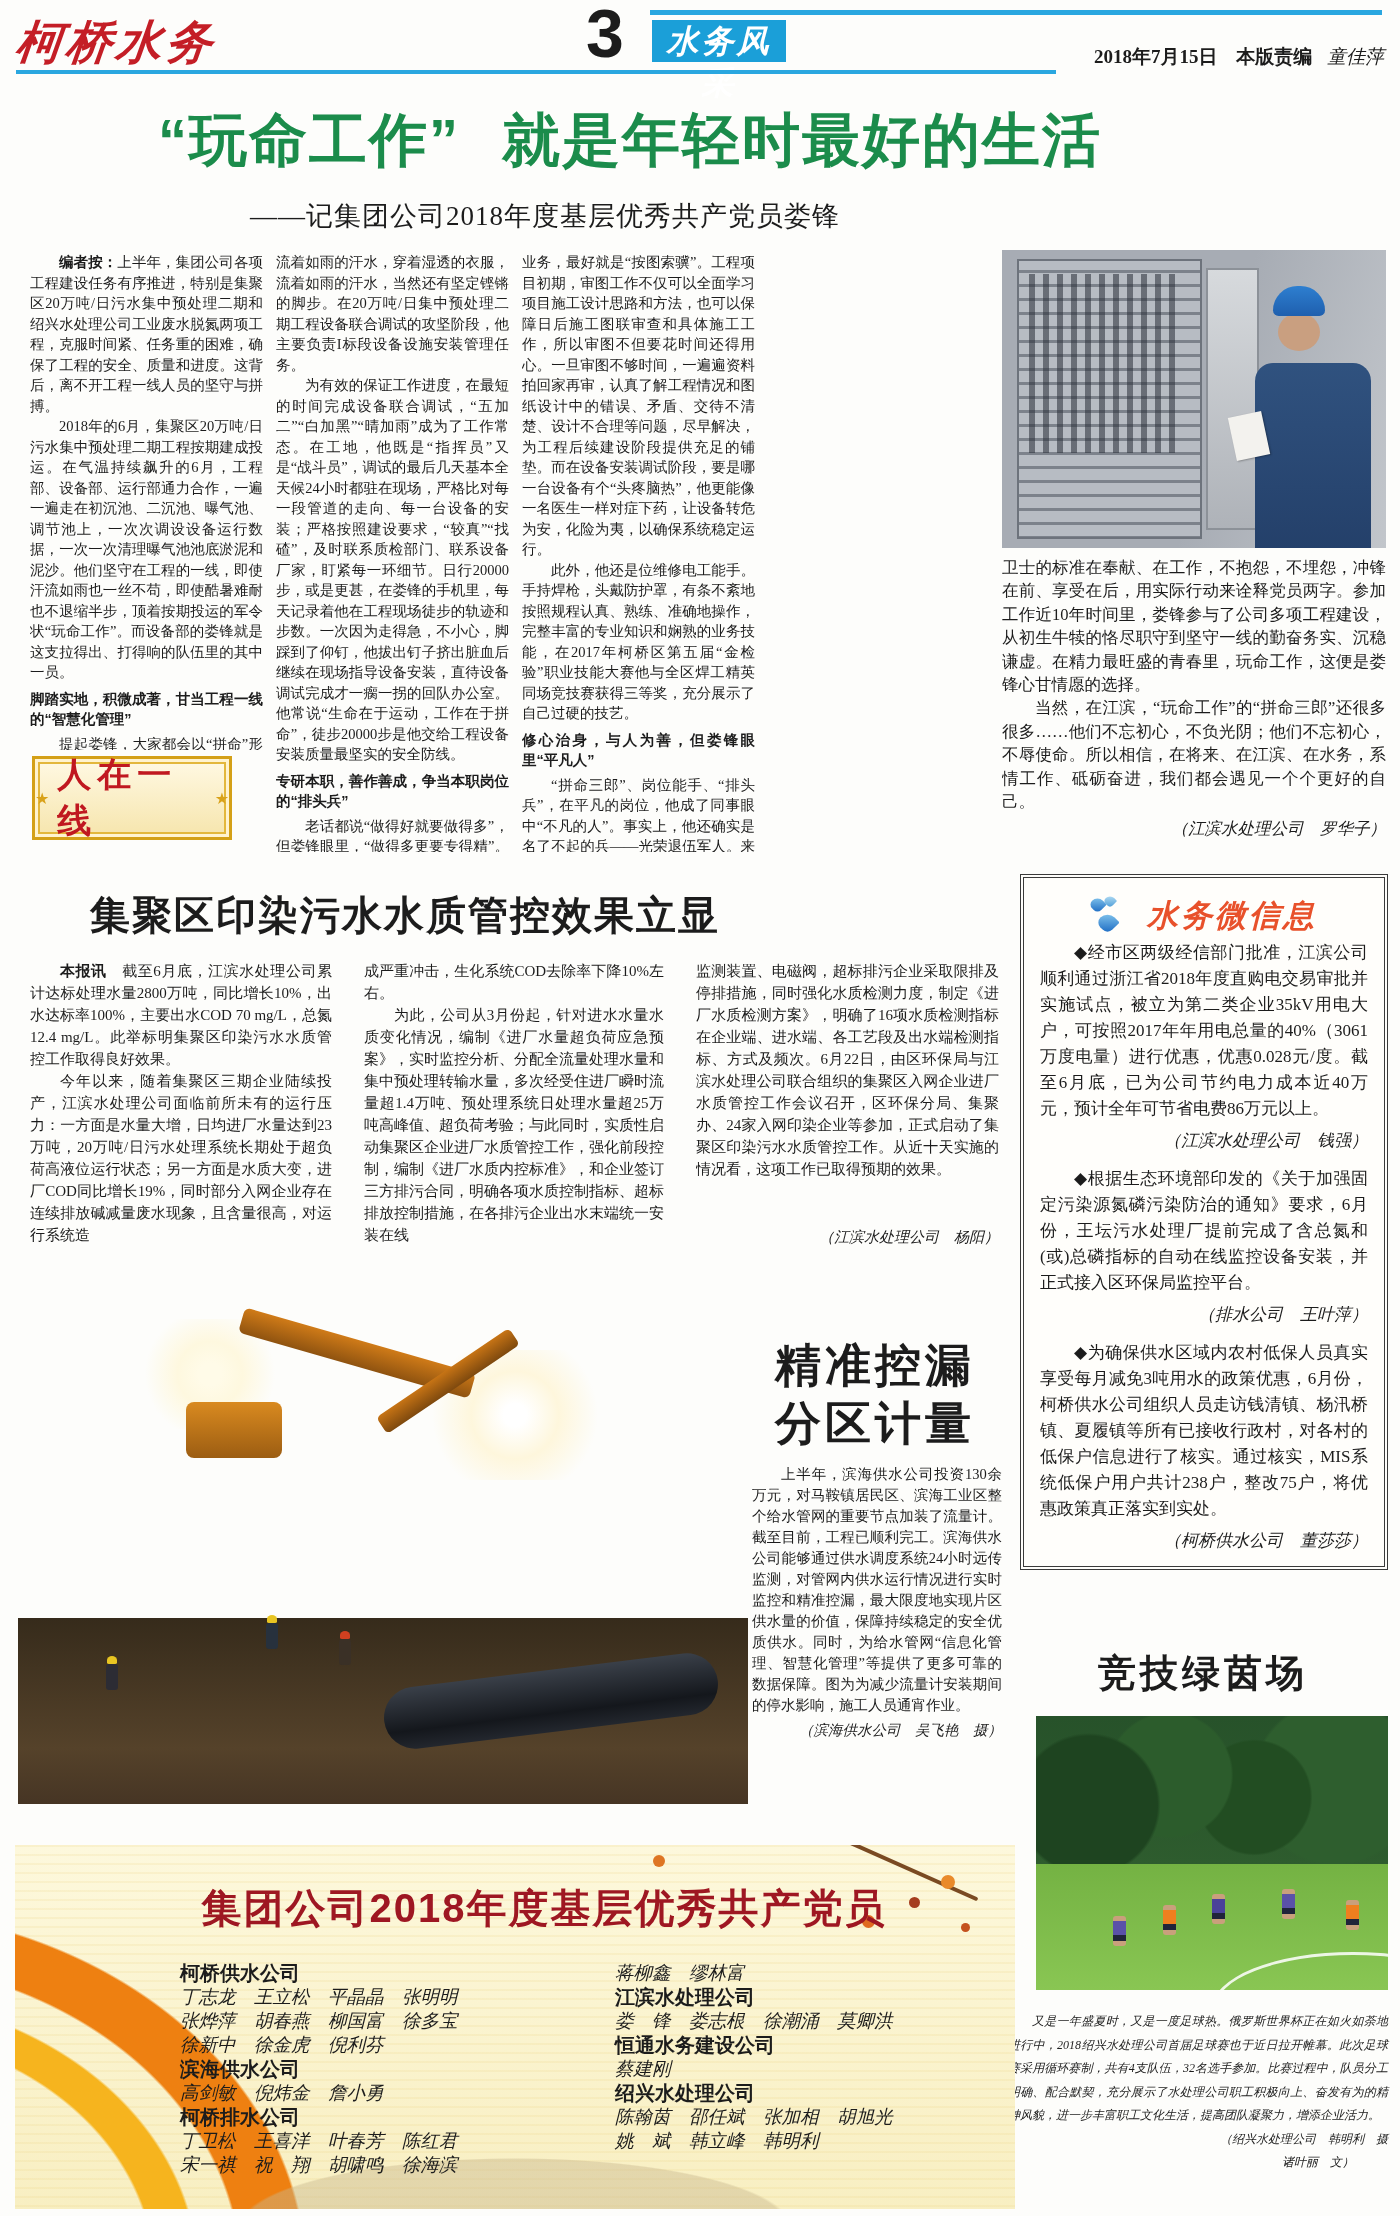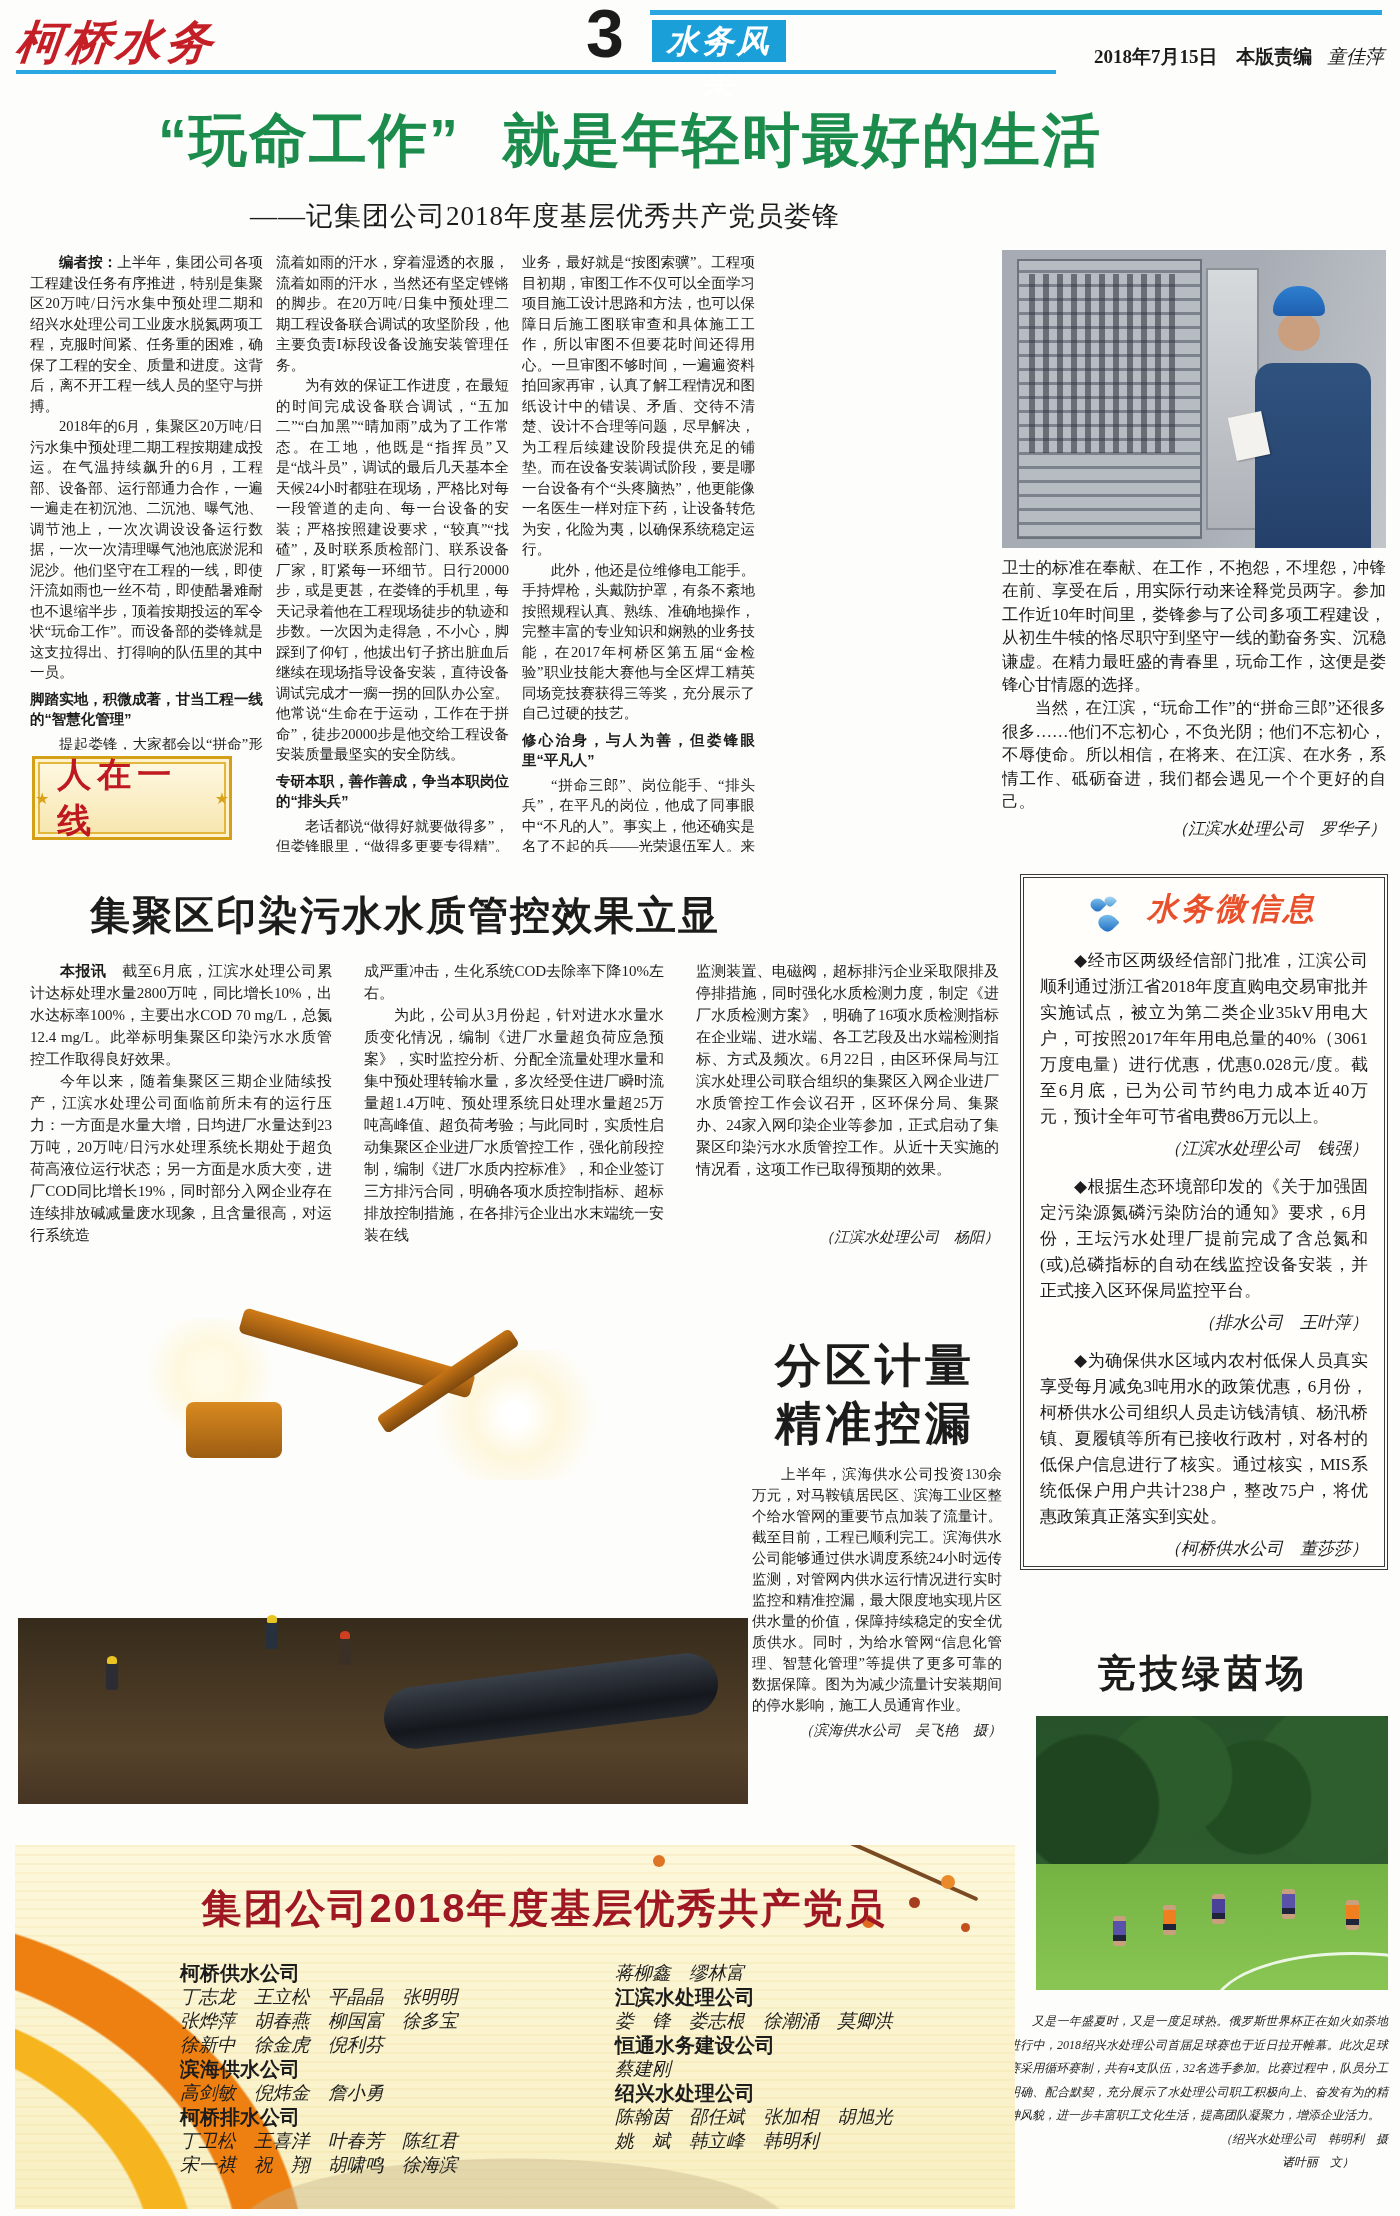--- a/index.html
+++ b/index.html
@@ -62,21 +62,21 @@
                font-family:"Liberation Sans","DejaVu Sans",sans-serif;white-space:nowrap;}
   .a2col{font-size:15px;line-height:22px;}
   .a2c1{left:30px;top:960px;width:302px;height:304px;}
   .a2c2{left:364px;top:960px;width:300px;height:304px;}
   .a2c3{left:696px;top:960px;width:303px;height:262px;}
   .a2sig{left:696px;top:1228px;width:303px;text-align:right;font-style:italic;font-size:15px;}
 
   
   .weixin{left:1020px;top:874px;width:368px;height:696px;border:4px double #3a3a3a;background:#fffefb;
           padding:18px 16px;font-size:17px;line-height:26px;}
-  .wx-title{display:flex;justify-content:center;gap:22px;margin-bottom:12px;}
+  .wx-title{display:flex;align-items:center;justify-content:center;gap:22px;margin-bottom:4px;}
   .wx-title .t{color:#e8512b;font-size:31px;font-weight:900;letter-spacing:3px;font-style:italic;}
   .drops{position:relative;width:34px;height:40px;display:inline-block;}
   .drop{position:absolute;background:linear-gradient(135deg,#8fd0f2,#1565c0);border-radius:80% 10% 55% 55%;transform:rotate(45deg);}
   .d1{left:0;top:2px;width:13px;height:13px;}
   .d2{left:14px;top:0;width:10px;height:10px;background:linear-gradient(135deg,#bfe4f7,#4a9bd6);}
   .d3{left:8px;top:18px;width:17px;height:17px;}
   .wx-item{text-align:justify;margin-bottom:6px;text-indent:2em;}
   .wx-sig{text-align:right;font-style:italic;margin-bottom:12px;}
 
   
@@ -252,22 +252,22 @@
     <div class="p2-arm"></div>
     <div class="p2-cab"></div>
     <div class="p2-soil"></div>
     <div class="p2-pipe"></div>
     <div class="p2-worker w1"></div>
     <div class="p2-worker w2"></div>
     <div class="p2-worker w3"></div>
   </div>
 
   <div class="abs met-title">
+    <div>精准控漏</div>
     <div>分区计量</div>
-    <div>精准控漏</div>
   </div>
   <div class="abs met-body">
     <p class="indent">上半年，滨海供水公司投资130余万元，对马鞍镇居民区、滨海工业区整个给水管网的重要节点加装了流量计。截至目前，工程已顺利完工。滨海供水公司能够通过供水调度系统24小时远传监测，对管网内供水运行情况进行实时监控和精准控漏，最大限度地实现片区供水量的价值，保障持续稳定的安全优质供水。同时，为给水管网“信息化管理、智慧化管理”等提供了更多可靠的数据保障。图为为减少流量计安装期间的停水影响，施工人员通宵作业。</p>
     <p class="sig">（滨海供水公司　吴飞艳　摄）</p>
   </div>
 
   <div class="abs soc-title">竞技绿茵场</div>
   <div class="abs photo3">
     <div class="p3-trees"></div>
     <div class="p3-field">

